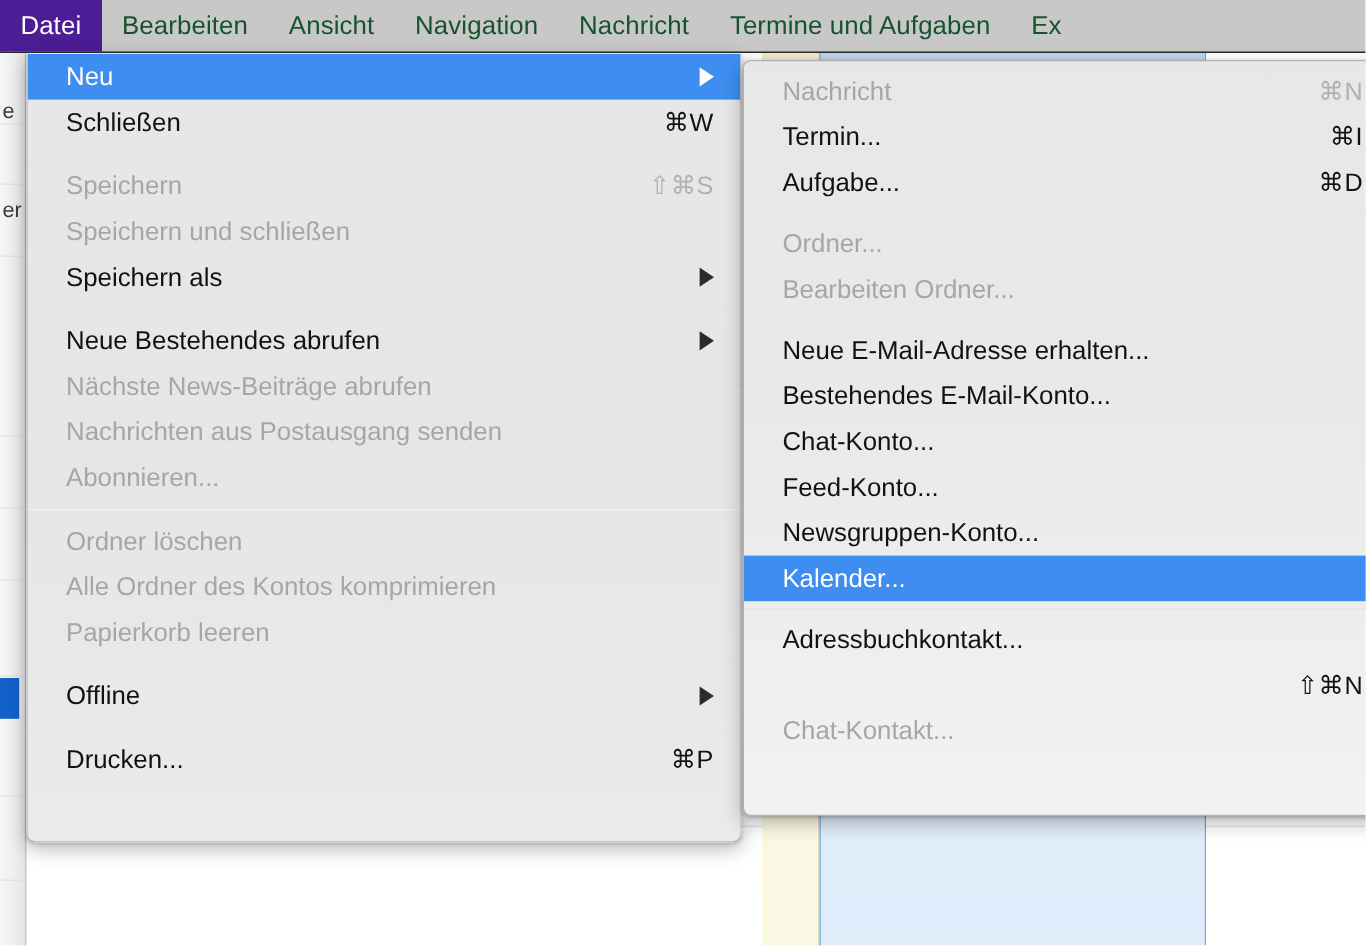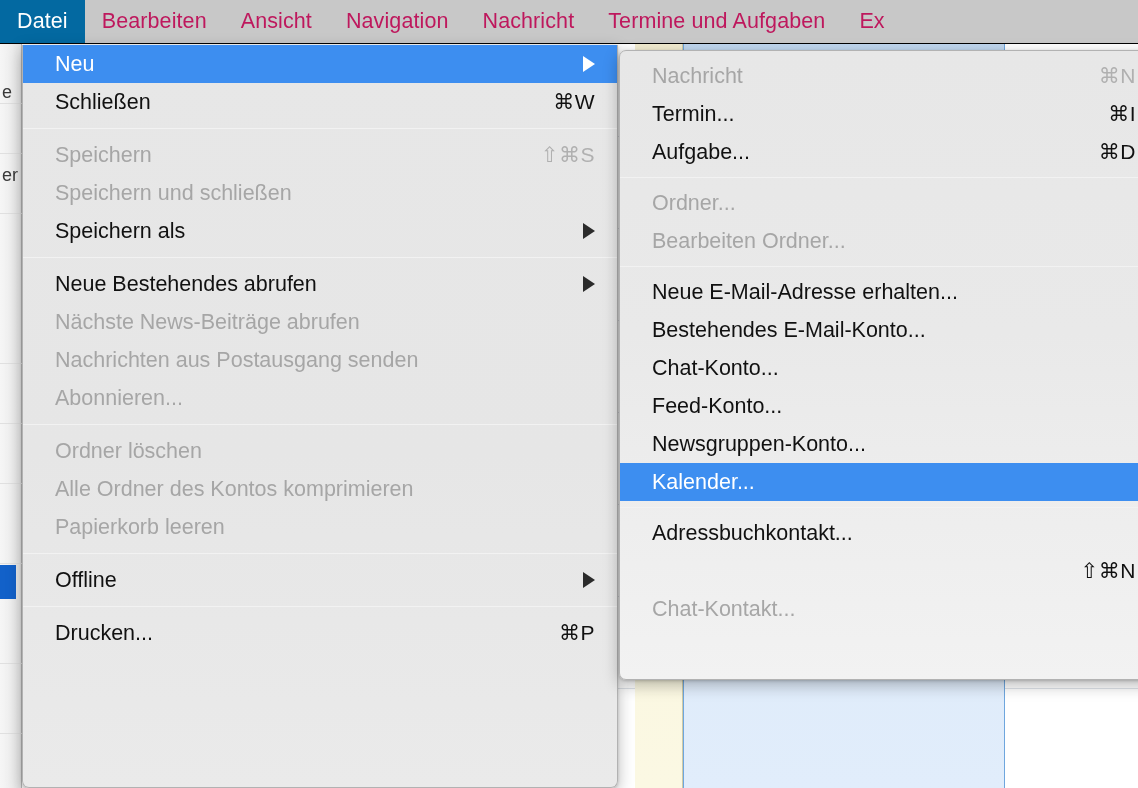--- a/index.html
+++ b/index.html
@@ -81,46 +81,46 @@
     background: #c8c8c8;
     border-bottom: 1px solid #000000;
     display: flex;
     align-items: stretch;
   }
   .menubar-item {
     display: flex;
     align-items: center;
     padding: 0 17px;
     font-size: 21.5px;
-    color: #be185d;
+    color: #14532d;
     white-space: nowrap;
     letter-spacing: 0.1px;
   }
   .menubar-item.active {
-    background: #0369a1;
+    background: #4c1d95;
     color: #ffffff;
   }
 
   
   .menu-panel {
     position: absolute;
     background: #e7e7e7;
     border: 1px solid #b2b2b2;
     border-radius: 7px;
     box-shadow: 0 5px 16px rgba(0,0,0,0.28), 0 1px 3px rgba(0,0,0,0.18);
     padding: 6px 0;
     overflow: hidden;
   }
 
   
   #menu-datei {
     left: 22px;
     top: 45px;
     width: 596px;
-    height: 743px;
+    height: 657px;
     border-top: none;
     border-radius: 0 0 7px 7px;
     padding-top: 0;
     background: linear-gradient(to bottom, #e7e7e7 0%, #e6e6e6 55%, #eaeaea 100%);
   }
 
   
   #menu-neu {
     left: 619px;
     top: 50px;

